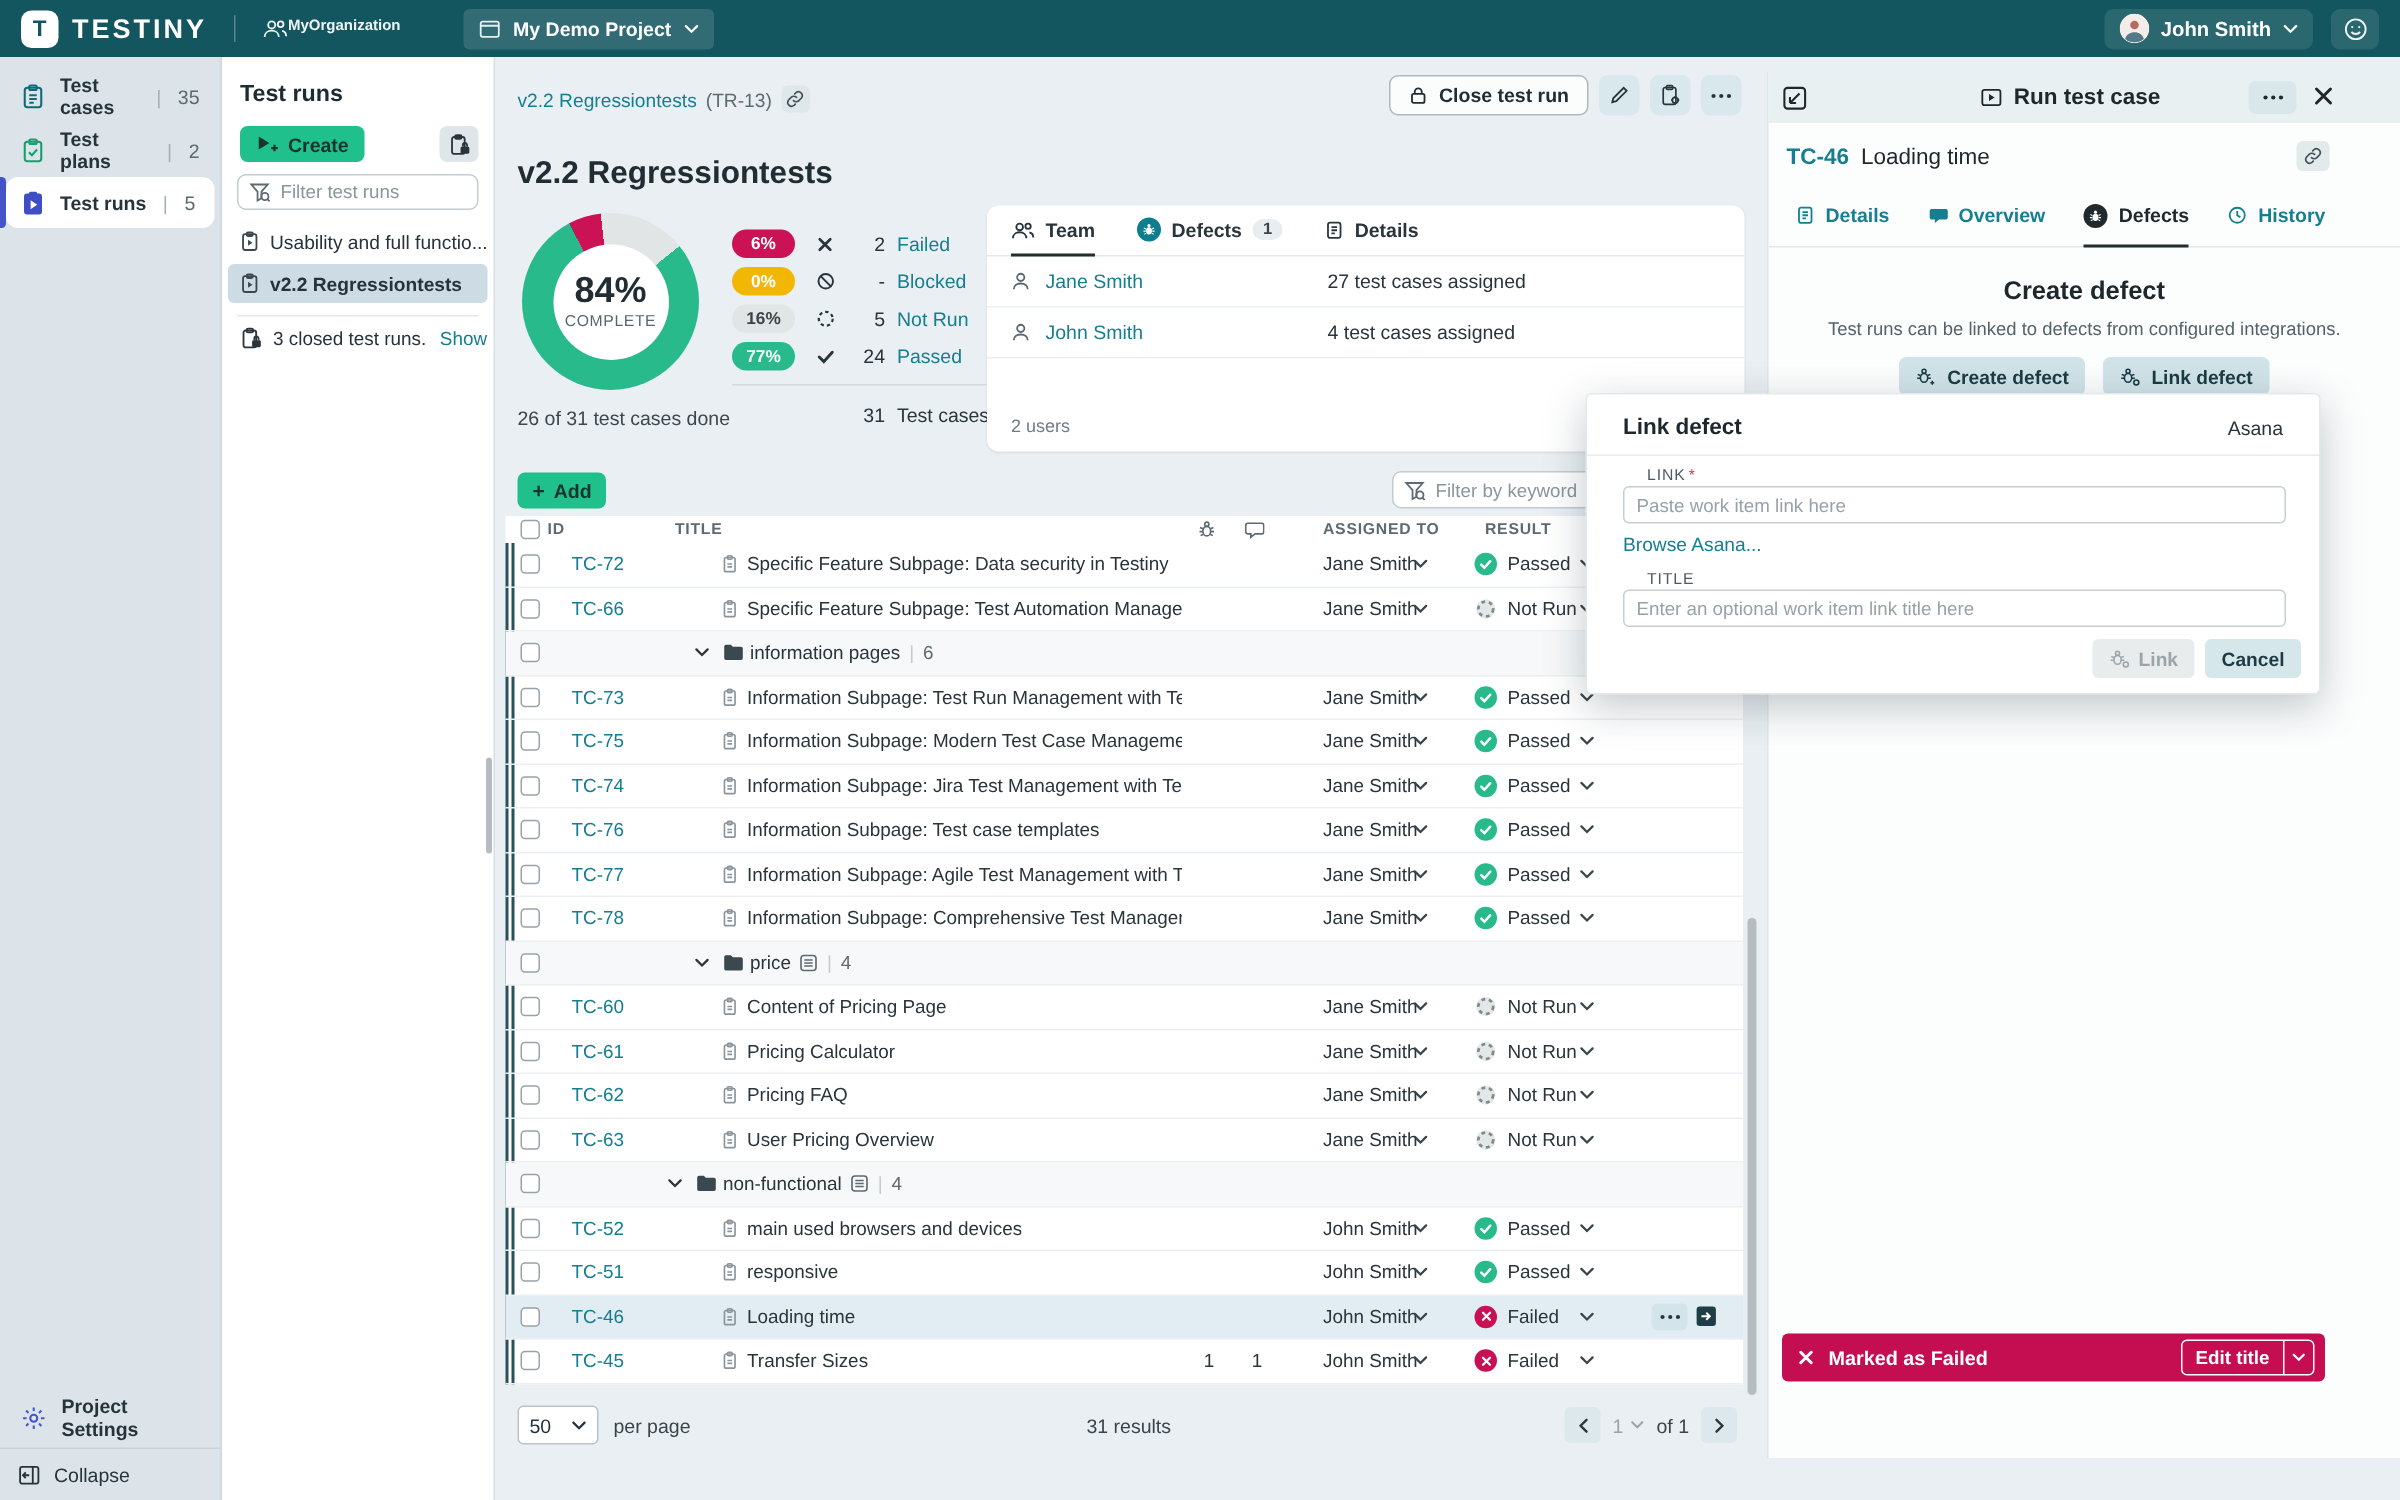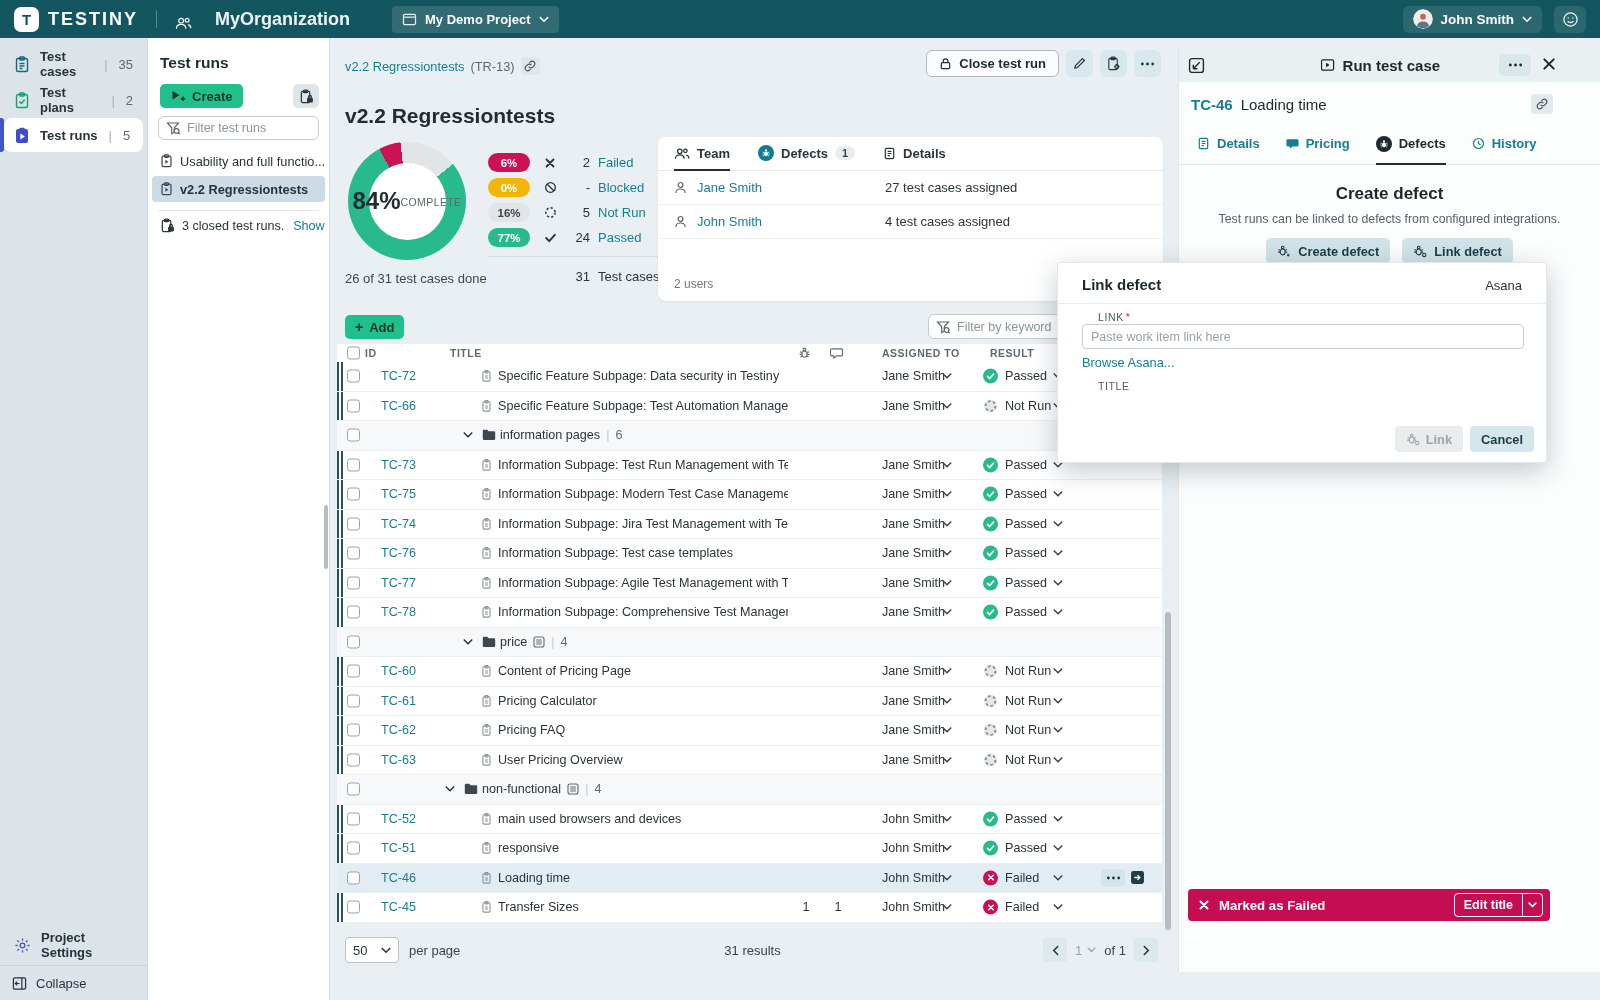--- a/index.html
+++ b/index.html
@@ -7,21 +7,21 @@
        font-family:"Liberation Sans",sans-serif;color:#27333b;-webkit-font-smoothing:antialiased;}
   svg{display:block;}
 
   
   .topbar{position:absolute;left:0;top:0;width:1600px;height:38px;background:#14565f;
           display:flex;align-items:center;padding:0 14px;box-sizing:border-box;color:#fff;}
   .logo-sq{width:25px;height:25px;background:#fff;border-radius:7px;display:flex;align-items:center;
            justify-content:center;color:#14565f;font-weight:800;font-size:15px;}
   .brand{font-size:18px;font-weight:800;letter-spacing:2px;margin-left:9px;}
   .tb-div{width:1px;height:18px;background:rgba(255,255,255,.28);margin:0 18px;}
-  .tb-org{display:flex;align-items:flex-end;gap:23px;font-size:18px;font-weight:600;color:#eef5f6;}
+  .tb-org{display:flex;align-items:flex-start;gap:0;font-size:10px;font-weight:600;color:#eef5f6;}
   .proj-btn{margin-left:42px;height:27px;background:rgba(255,255,255,.13);border-radius:4px;
             display:flex;align-items:center;gap:8px;padding:0 10px;font-size:13px;font-weight:600;}
   .tb-spacer{flex:1;}
   .user-pill{height:27px;background:rgba(255,255,255,.10);border-radius:6px;display:flex;
              align-items:center;gap:8px;padding:0 10px;font-size:13.5px;font-weight:600;}
   .avatar{width:20px;height:20px;border-radius:50%;overflow:hidden;}
   .smiley-btn{margin-left:12px;width:32px;height:27px;background:rgba(255,255,255,.10);
               border-radius:6px;display:flex;align-items:center;justify-content:center;}
 
   
@@ -72,21 +72,21 @@
   .head-actions{position:absolute;right:14px;top:12px;display:flex;gap:7px;align-items:center;}
   .close-run{height:27px;background:#fbfdfd;border:1px solid #aeb9be;border-radius:6px;display:flex;
              align-items:center;gap:7px;padding:0 12px;font-size:13px;font-weight:600;color:#222c33;box-sizing:border-box;}
   .sq-btn{width:27px;height:27px;background:#d9e8ec;border-radius:6px;display:flex;align-items:center;
           justify-content:center;color:#2a353b;}
   .main-title{position:absolute;left:15px;top:52px;font-size:21px;font-weight:700;color:#222c33;}
 
   .donut{position:absolute;left:18px;top:104px;width:118px;height:118px;border-radius:50%;
          background:conic-gradient(from 332deg,#cb1254 0 21.6deg,#e2e5e6 21.6deg 79.2deg,#29ba8b 79.2deg 360deg);
          display:flex;align-items:center;justify-content:center;}
-  .donut-hole{width:77px;height:77px;border-radius:50%;background:#fff;display:flex;
+  .donut-hole{width:77px;height:77px;border-radius:50%;background:#fff;display:flex;flex-direction:column;
               align-items:center;justify-content:center;}
   .donut-pct{font-size:24px;font-weight:700;color:#222c33;line-height:1;}
   .donut-lbl{font-size:10.5px;color:#5a666d;letter-spacing:.4px;margin-top:2px;}
   .done-text{position:absolute;left:15px;top:233px;font-size:13px;color:#3c474e;}
   .legend{position:absolute;left:158px;top:112px;width:175px;}
   .leg-row{display:flex;align-items:center;height:25px;}
   .leg-pill{width:42px;height:19px;border-radius:10px;display:flex;align-items:center;justify-content:center;
             font-size:11.5px;font-weight:700;}
   .lp-failed{background:#cb1254;color:#fff;}
   .lp-blocked{background:#f2b705;color:#fff;}
@@ -1259,21 +1259,21 @@
             </svg>
           </span>
         <span>Details</span>
       </div>
       <div class="rtab">
         <span>
             <svg width="13" height="13" viewBox="0 0 14 14">
               <path d="M2 2.5h10a1.5 1.5 0 0 1 1.5 1.5v4.6a1.5 1.5 0 0 1-1.5 1.5H7.2l-3 2.4v-2.4H2A1.5 1.5 0 0 1 .5 8.6V4A1.5 1.5 0 0 1 2 2.5z" fill="currentColor"></path>
             </svg>
           </span>
-        <span>Pricing</span>
+        <span>Overview</span>
       </div>
       <div class="rtab active">
         <span class="circ-ic ci-dark">
             <svg width="10" height="10" viewBox="0 0 14 14">
               <ellipse cx="7" cy="8.2" rx="2.8" ry="3.4" fill="#fff"></ellipse>
               <circle cx="7" cy="3.4" r="1.5" fill="#fff"></circle>
               <path d="M2.2 5.6l2 .9M11.8 5.6l-2 .9M1.8 8.5H4M12.2 8.5H10M2.6 11.4l1.9-1M11.4 11.4l-1.9-1" stroke="#fff" stroke-width="1" fill="none"></path>
             </svg>
           </span>
         <span>Defects</span>
@@ -1332,20 +1332,21 @@
   </section>
 
   <div class="dialog">
     <div class="dlg-title">Link defect</div>
     <div class="dlg-provider">Asana</div>
     <div class="dlg-div"></div>
     <div class="dlg-label" style="top:48px"><span>LINK</span><span class="req">*</span></div>
     <input class="dlg-input" style="top: 61px;" placeholder="Paste work item link here">
     <a class="dlg-browse">Browse Asana...</a>
     <div class="dlg-label" style="top:117px">TITLE</div>
+    <input class="dlg-input" style="top: 130px;" placeholder="Enter an optional work item link title here">
     <div class="dlg-btns">
       <div class="dlg-link-btn">
         <span>
             <svg width="14" height="14" viewBox="0 0 16 14" fill="none" stroke="#9aa5ab" stroke-width="1.2">
               <ellipse cx="6.5" cy="8" rx="2.8" ry="3.4"></ellipse>
               <circle cx="6.5" cy="3" r="1.5"></circle>
               <path d="M1.7 5.4l2 .9M11.3 5.4l-2 .9M1.3 8.3h2.2M11.7 8.3H9.5"></path>
               <circle cx="12.8" cy="11.5" r="1.9"></circle>
             </svg>
           </span>

